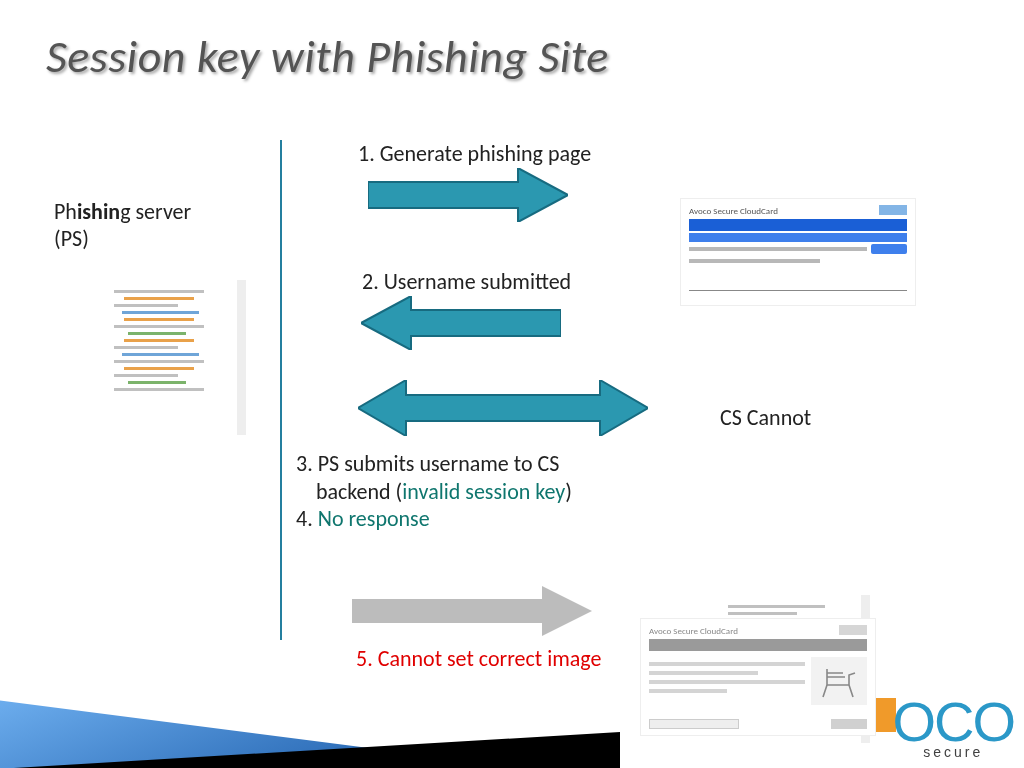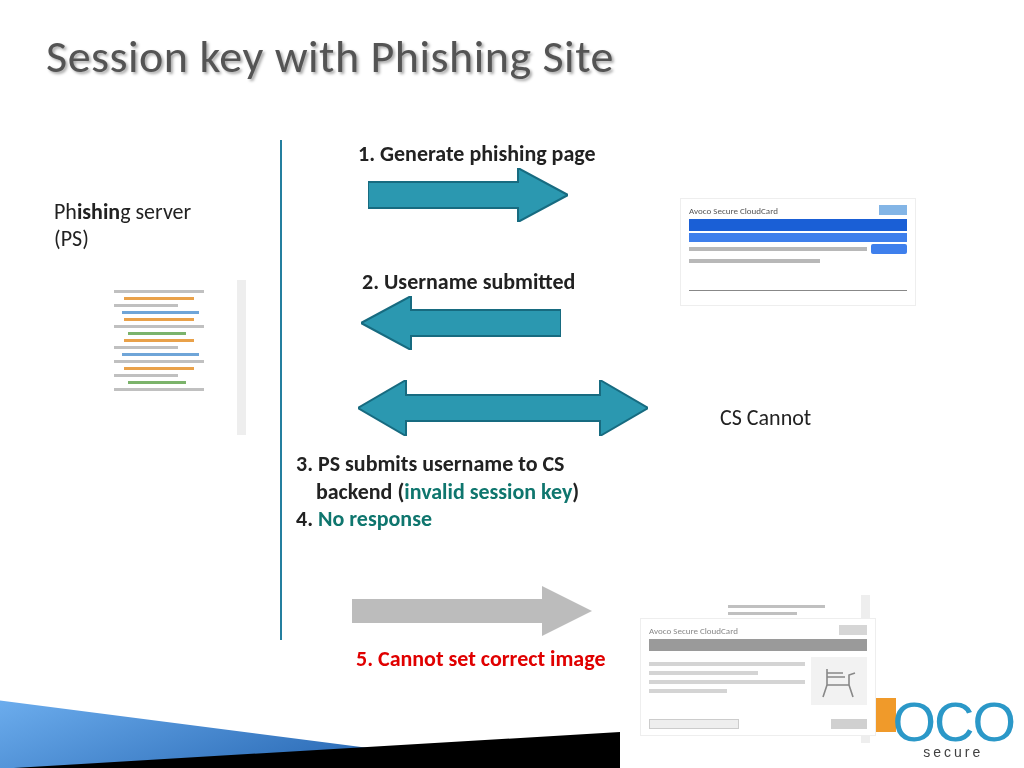--- a/index.html
+++ b/index.html
@@ -1,23 +1,23 @@
 <!DOCTYPE html>
 <html><head>
 <meta charset="utf-8">
 <style>
   * { box-sizing: border-box; margin: 0; padding: 0; }
   html, body { width: 1024px; height: 768px; font-family: Calibri, Arial, sans-serif; background: #fff; overflow: hidden; position: relative; }
   .slide { width: 1024px; height: 768px; position: relative; }
-  .title { position: absolute; top: 28px; left: 46px; font-size: 46px; font-weight: 400; color: #545454; text-shadow: 2px 2px 3px rgba(0,0,0,0.35); letter-spacing: 0.5px; }
+  .title { position: absolute; top: 28px; left: 46px; font-size: 46px; font-weight: 400; color: #545454; text-shadow: 2px 2px 3px rgba(0,0,0,0.35); letter-spacing: 0.5px; font-style: italic; }
   .vline { position: absolute; left: 280px; top: 140px; width: 2px; height: 500px; background: #247f9f; }
   .ps-label { position: absolute; left: 54px; top: 198px; font-size: 22px; color: #222; }
   .ps-label .b { font-weight: 700; }
   .csb-label { position: absolute; left: 720px; top: 404px; font-size: 22px; color: #222; }
-  .step { position: absolute; font-size: 22px; color: #222; line-height: 1.25; font-weight: bold; }
+  .step { position: absolute; font-size: 22px; color: #222; line-height: 1.25; }
   .step .red { color: #0f766e; }
   .step.red-only { color: #e00000; }
   .step1 { left: 358px; top: 140px; }
   .step2 { left: 362px; top: 268px; }
   .step34 { left: 296px; top: 450px; width: 360px; }
   .step5 { left: 356px; top: 645px; width: 280px; color:#e00000; }
 
   
   .arrow { position: absolute; }
   .arrow svg { display: block; }

